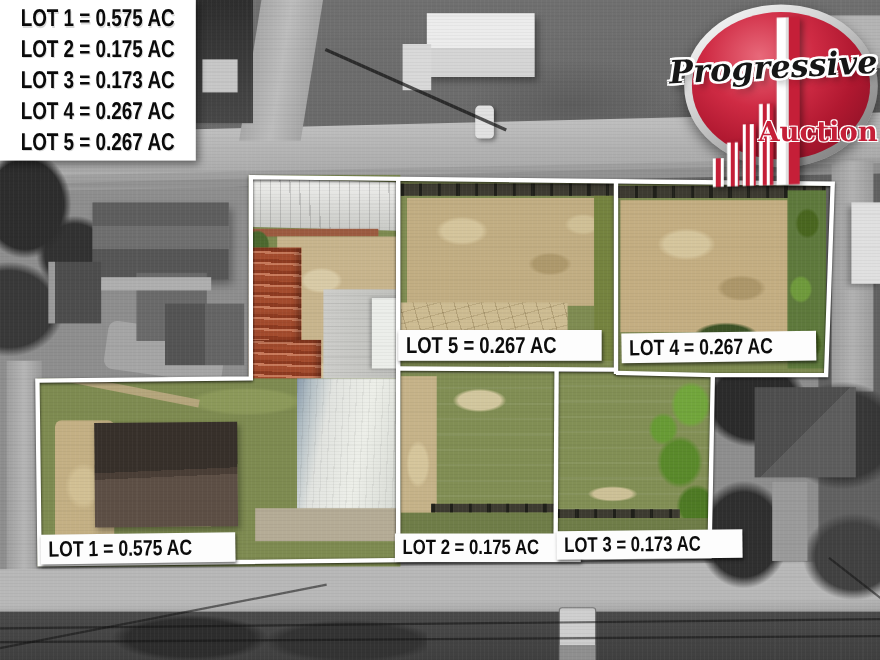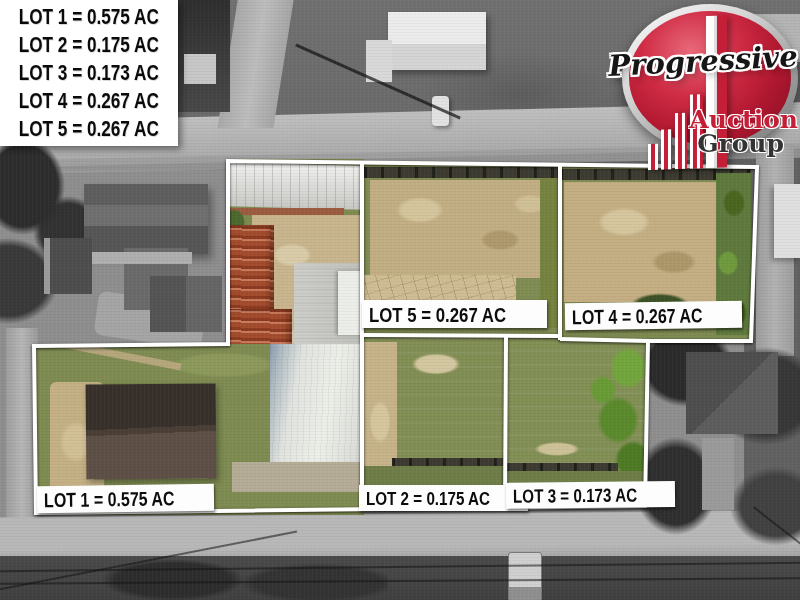--- a/index.html
+++ b/index.html
@@ -387,16 +387,15 @@
     </div>
     <div class="logo-bars">
       <div class="bar bar1"></div>
       <div class="bar bar2"></div>
       <div class="bar bar3"></div>
       <div class="bar bar4"></div>
       <div class="bar-tall"></div>
     </div>
     <div class="logo-brand">Progressive</div>
     <div class="logo-sub logo-auction">Auction</div>
-    <div class="logo-sub logo-group">Group</div>
   </div>
 
 </div>
 
 </body></html>

